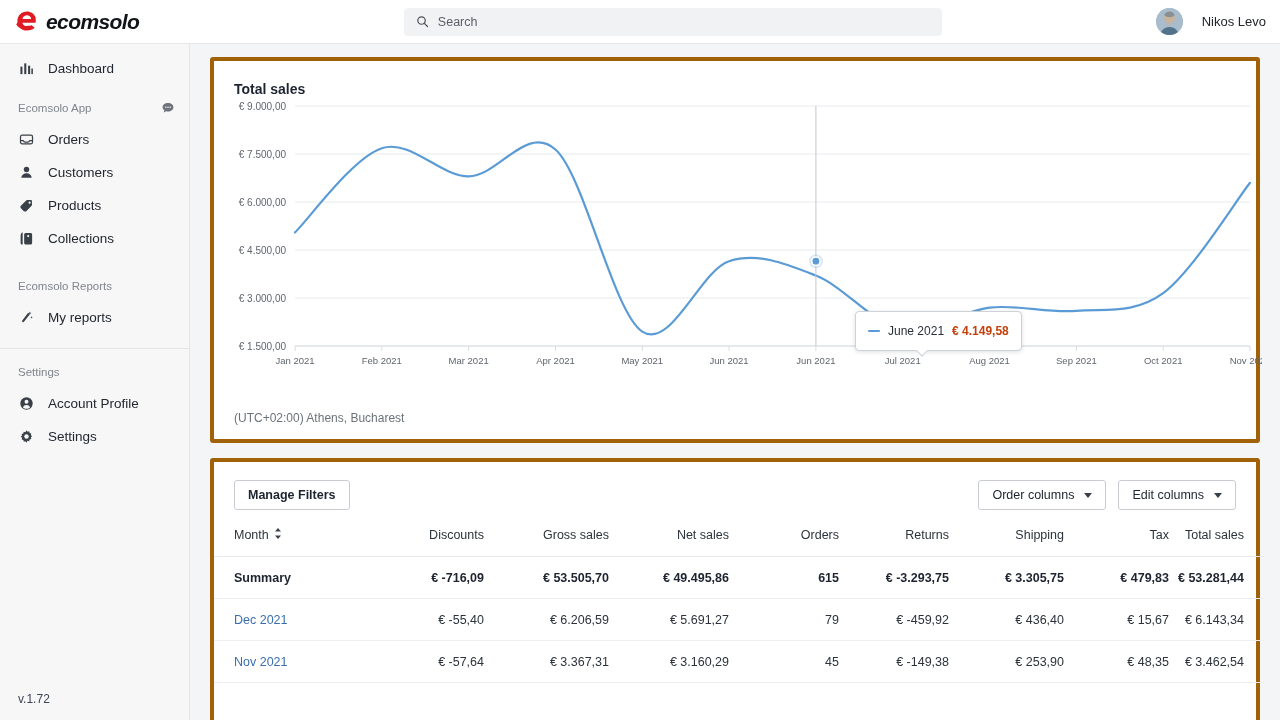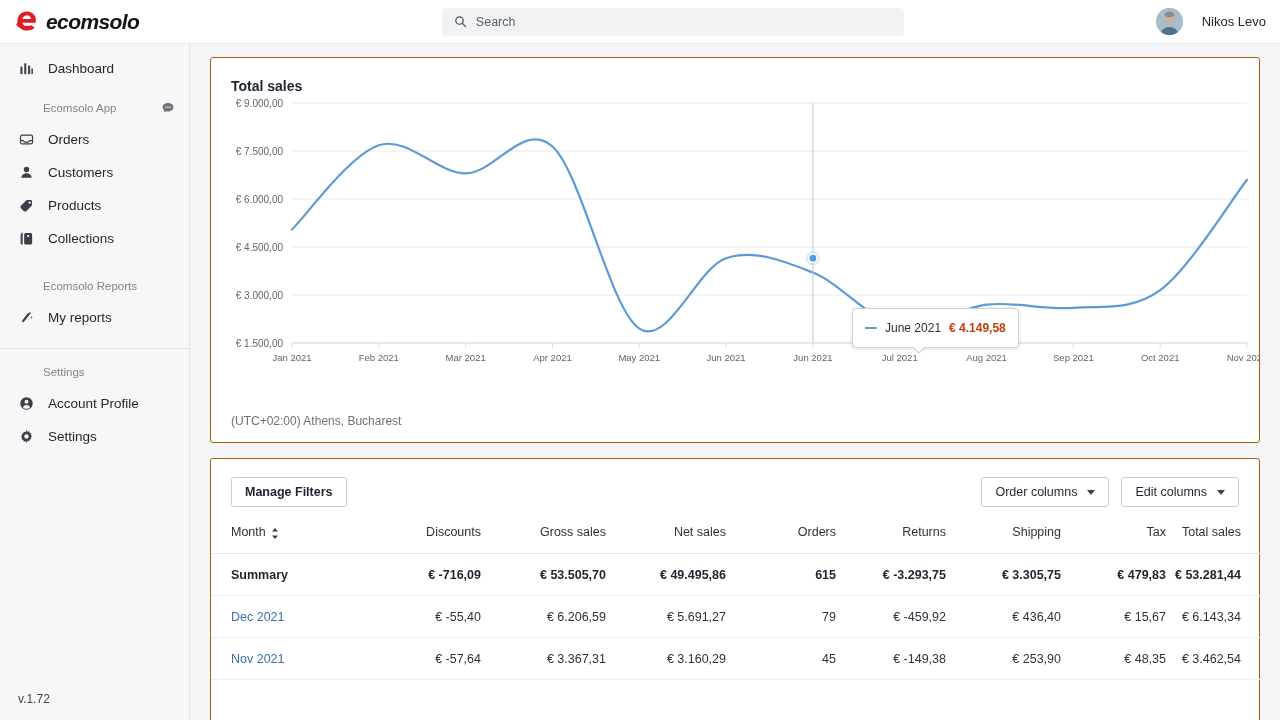--- a/index.html
+++ b/index.html
@@ -25,21 +25,21 @@
     display: flex; align-items: center; gap: 6px;
     padding-left: 14px;
   }
   .brand-mark { width: 26px; height: 26px; flex: none; display:block; }
   .brand-name {
     font-size: 21px; font-weight: bold; font-style: italic;
     color: #111418; letter-spacing: -0.6px;
   }
   .search-wrap { flex: 1; display: flex; justify-content: center; }
   .search-box {
-    width: 462px; height: 28px;
+    width: 538px; height: 28px;
     background: #f1f2f4;
     border: 1px solid #f1f2f4;
     border-radius: 4px;
     display: flex; align-items: center; gap: 9px;
     padding: 0 11px;
   }
   .search-ph { font-size: 12.5px; color: #5b6068; }
   .user {
     display: flex; align-items: center; gap: 19px;
     padding-right: 14px;
@@ -67,21 +67,20 @@
     cursor: pointer;
   }
   .nav-item .ic { width: 17px; height: 17px; flex: none; display: flex; align-items: center; justify-content: center; }
   .nav-label { font-size: 13.5px; color: #23282e; }
 
   .grp-head {
     height: 30px;
     display: flex; align-items: center;
     padding: 0 14px 0 18px;
     margin-top: 8px;
-    margin-left: 25px;
   }
   .grp-title { font-size: 11.5px; color: #80858d; flex: 1; }
   .grp-badge { width: 14px; height: 14px; flex: none; }
 
   .sb-divider {
     height: 1px; background: #e2e4e8;
     margin: 14px 0 0 0;
   }
   .version {
     position: absolute; bottom: 14px; left: 18px;
@@ -89,21 +88,21 @@
   }
 
   
   .main {
     position: absolute; top: 44px; left: 190px;
     width: 1090px; height: 676px;
     overflow: hidden;
   }
   .card {
     background: #ffffff;
-    border: 1px solid #a16207;
+    border: 4px solid #a16207;
     border-radius: 3px;
     margin: 0 20px;
   }
 
   
   .chart-card { margin-top: 13px; height: 386px; position: relative; }
   .chart-title {
     font-size: 14px; font-weight: bold; color: #1d2430;
     padding: 20px 0 0 20px;
   }
@@ -167,21 +166,21 @@
 
   table { width: 100%; border-collapse: collapse; table-layout: fixed; }
   thead th {
     font-size: 12.5px; color: #2c333c; font-weight: normal;
     text-align: right; padding: 0 0 14px 0;
     border-bottom: 1px solid #e6e8ec;
     vertical-align: bottom;
   }
   thead th.first { text-align: left; padding-left: 20px; }
   thead th.last  { padding-right: 20px; }
-  .sorter { display: inline-flex; align-items: flex-end; gap: 5px; cursor: pointer; }
+  .sorter { display: inline-flex; align-items: flex-start; gap: 5px; cursor: pointer; }
   tbody td {
     font-size: 12.5px; color: #2c333c;
     text-align: right; height: 42px;
     border-bottom: 1px solid #eceef1;
   }
   tbody td.first { text-align: left; padding-left: 20px; }
   tbody td.last  { padding-right: 20px; }
   tbody tr.summary td { font-weight: bold; color: #1d2430; }
   .mlink { color: #3a6fb0; cursor: pointer; }
 </style>

